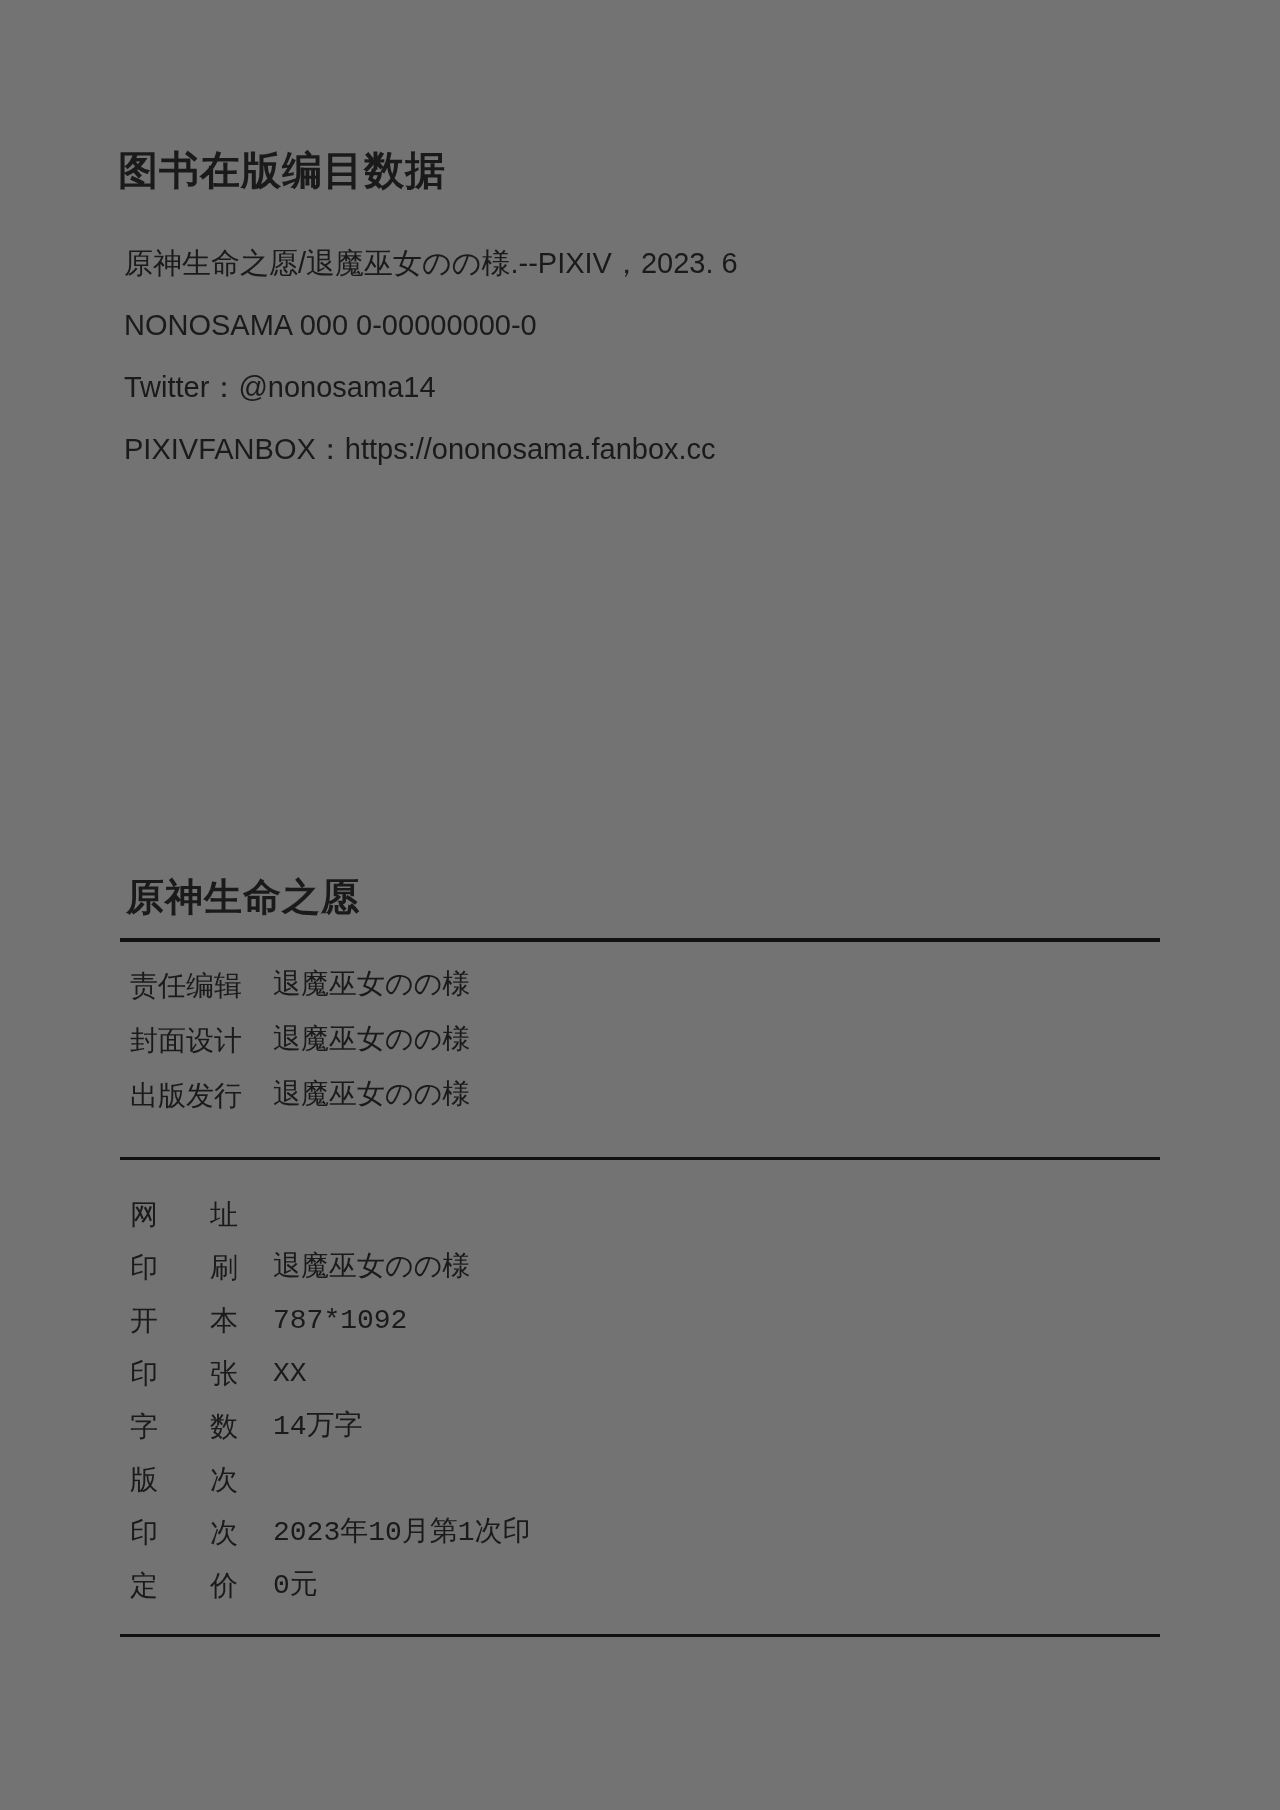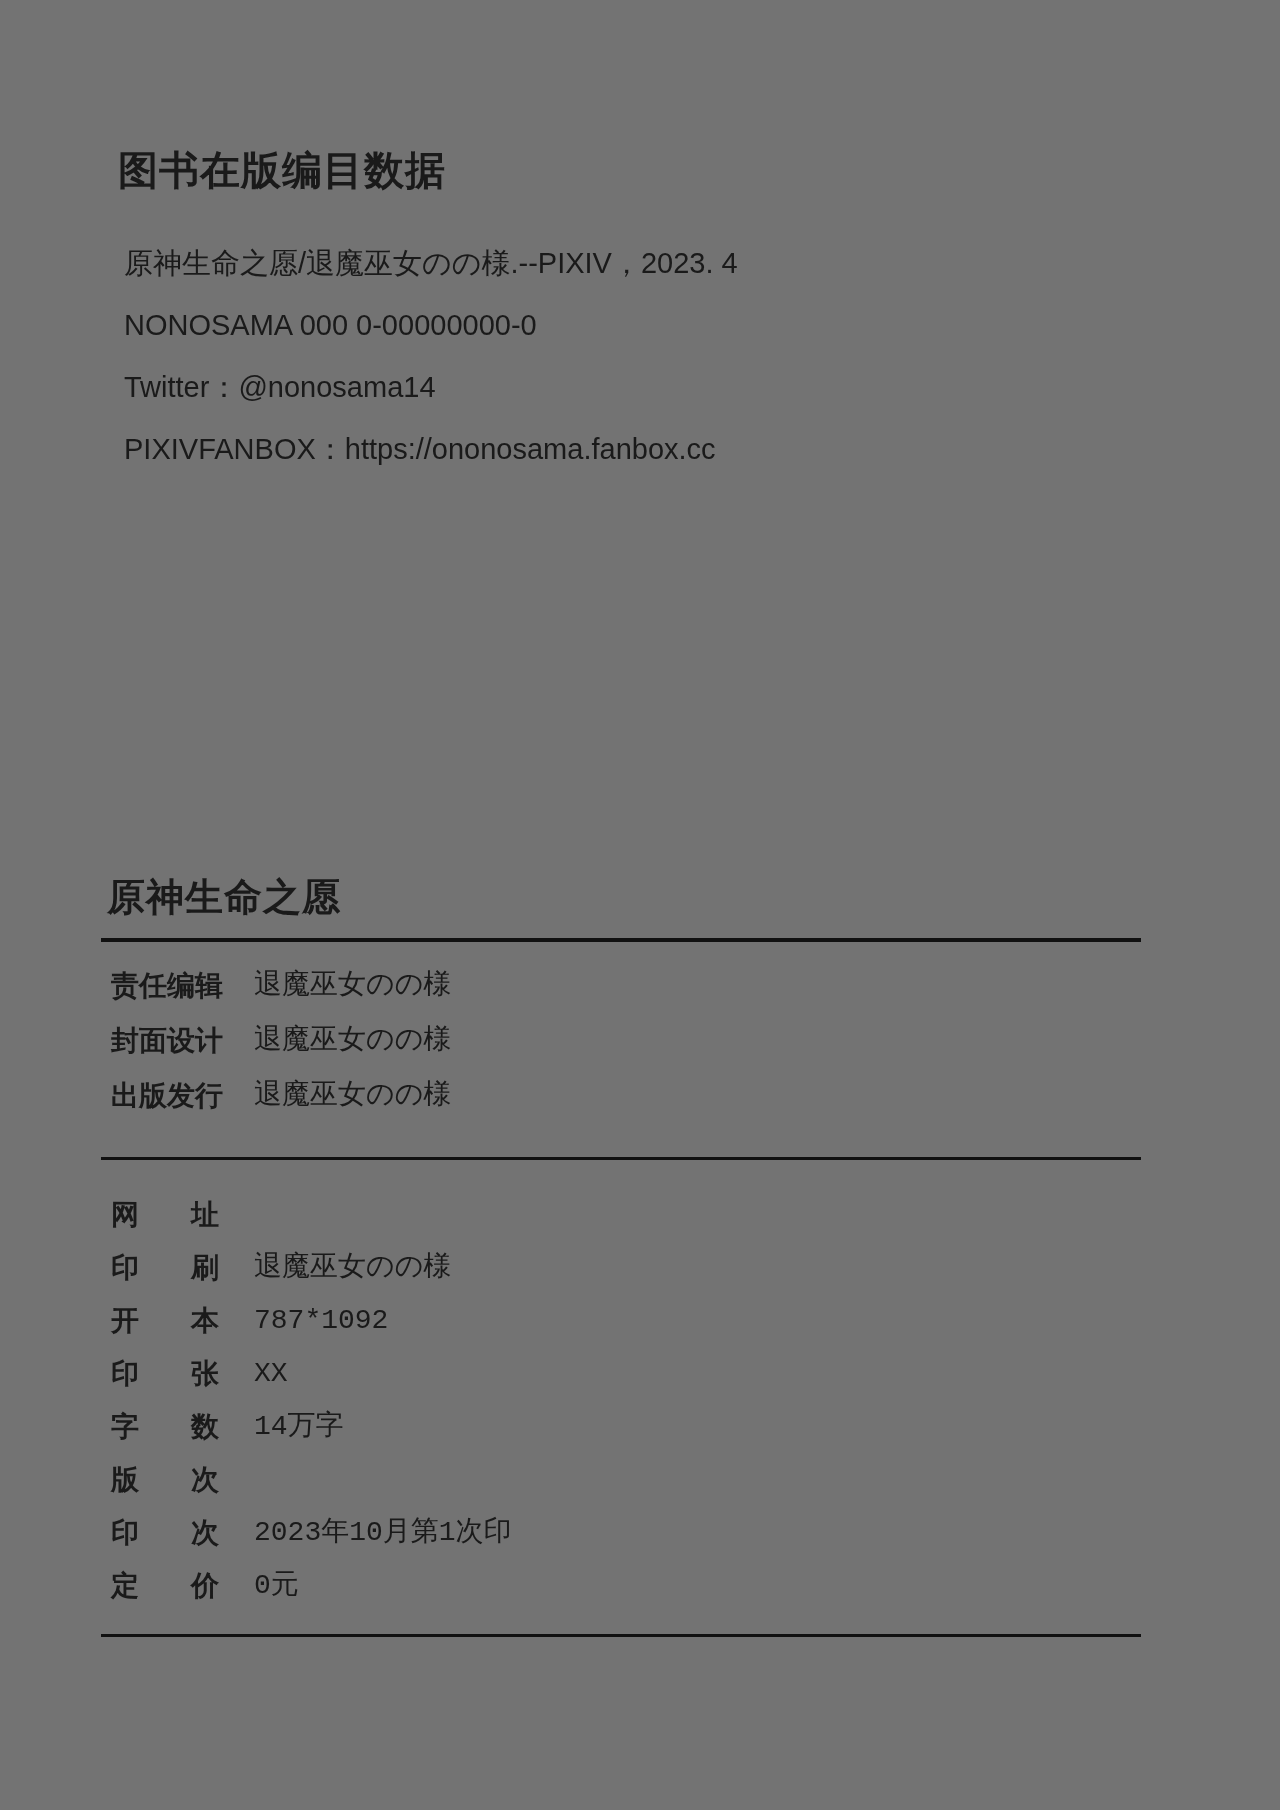--- a/index.html
+++ b/index.html
@@ -33,21 +33,21 @@
   .cip-line {
     font-size: 29px;
     line-height: 62px;
     margin-left: 6px;
     white-space: nowrap;
   }
 
   
   .pub-section {
     position: absolute;
-    left: 101px;
+    left: 120px;
     top: 878px;
     width: 1040px;
   }
   .pub-title {
     font-size: 38px;
     font-weight: 700;
     line-height: 1;
     letter-spacing: 1px;
     padding-left: 6px;
     margin-bottom: 22px;
@@ -65,21 +65,21 @@
   .row {
     display: flex;
     align-items: center;
     line-height: 55px;
     height: 55px;
     padding-left: 10px;
     white-space: nowrap;
   }
   .details .row { line-height: 53px; height: 53px; }
   .row .label {
-    font-weight: 700;
+    font-weight: 400;
     font-size: 28px;
     width: 108px;
     flex: none;
   }
   .row .label.split {
     display: flex;
     justify-content: space-between;
   }
   .row .value {
     font-size: 28px;
@@ -89,21 +89,21 @@
   .credits + .rule.thin { margin-top: 34px; }
   .details + .rule.thin { margin-top: 22px; }
 </style>
 </head>
 <body>
 
 <div class="page">
 
   <section class="cip-section">
     <h1 class="cip-title">图书在版编目数据</h1>
-    <p class="cip-line">原神生命之愿/退魔巫女のの様.--PIXIV，2023. 4</p>
+    <p class="cip-line">原神生命之愿/退魔巫女のの様.--PIXIV，2023. 6</p>
     <p class="cip-line">NONOSAMA 000 0-00000000-0</p>
     <p class="cip-line">Twitter：@nonosama14</p>
     <p class="cip-line">PIXIVFANBOX：https://ononosama.fanbox.cc</p>
   </section>
 
   <section class="pub-section">
     <h2 class="pub-title">原神生命之愿</h2>
     <hr class="rule thick">
 
     <div class="credits">

